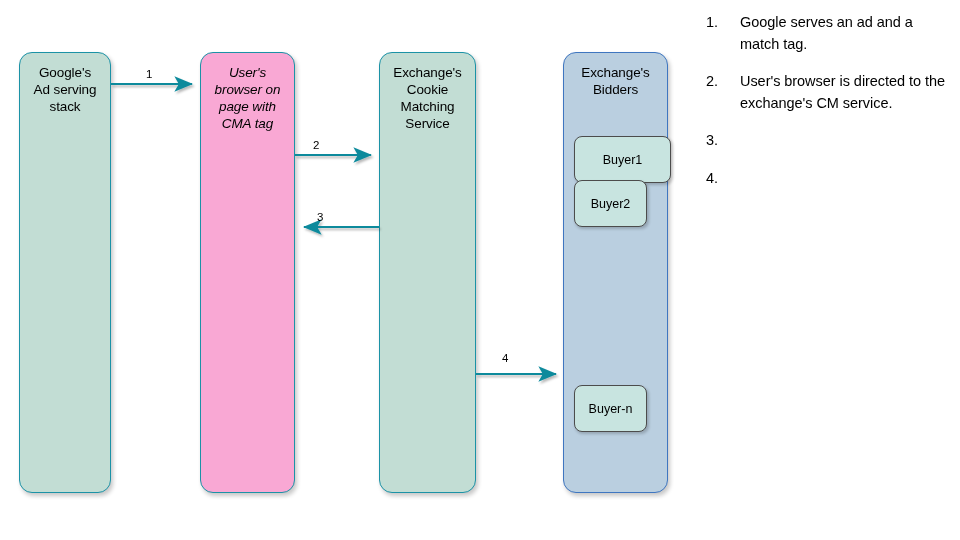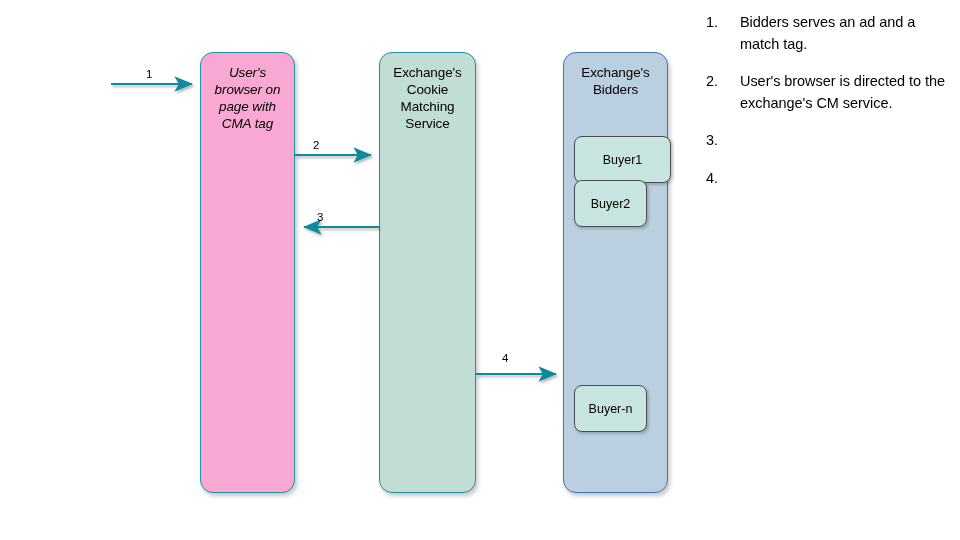--- a/index.html
+++ b/index.html
@@ -105,20 +105,25 @@
     font-size: 14.5px;
     line-height: 21.5px;
     letter-spacing: -0.05px;
   }
 </style>
 </head>
 <body>
 
 <div id="diagram">
 
+  <div class="lane teal" style="left:19px; top:52px; width:92px; height:441px;">
+    <span class="lane-label">Google's
+Ad serving
+stack</span>
+  </div>
 
   <div class="lane blue-teal-edge" style="left:200px; top:52px; width:95px; height:441px;">
     <span class="lane-label">User's
 browser on
 page with
 CMA tag</span>
   </div>
 
   <div class="lane teal" style="left:379px; top:52px; width:97px; height:441px;">
     <span class="lane-label">Exchange's
@@ -168,21 +173,21 @@
   <div class="arrow-num" style="left:313px; top:139px;">2</div>
   <div class="arrow-num" style="left:317px; top:211px;">3</div>
   <div class="arrow-num" style="left:502px; top:352px;">4</div>
 
 </div>
 
 <div id="steps">
 
   <div class="step">
     <div class="step-num">1.</div>
-    <div class="step-text">Bidders serves an ad and a match tag.</div>
+    <div class="step-text">Google serves an ad and a match tag.</div>
   </div>
 
   <div class="step">
     <div class="step-num">2.</div>
     <div class="step-text">User's browser is directed to the exchange's CM service.</div>
   </div>
 
   <div class="step">
     <div class="step-num">3.</div>
   </div>

